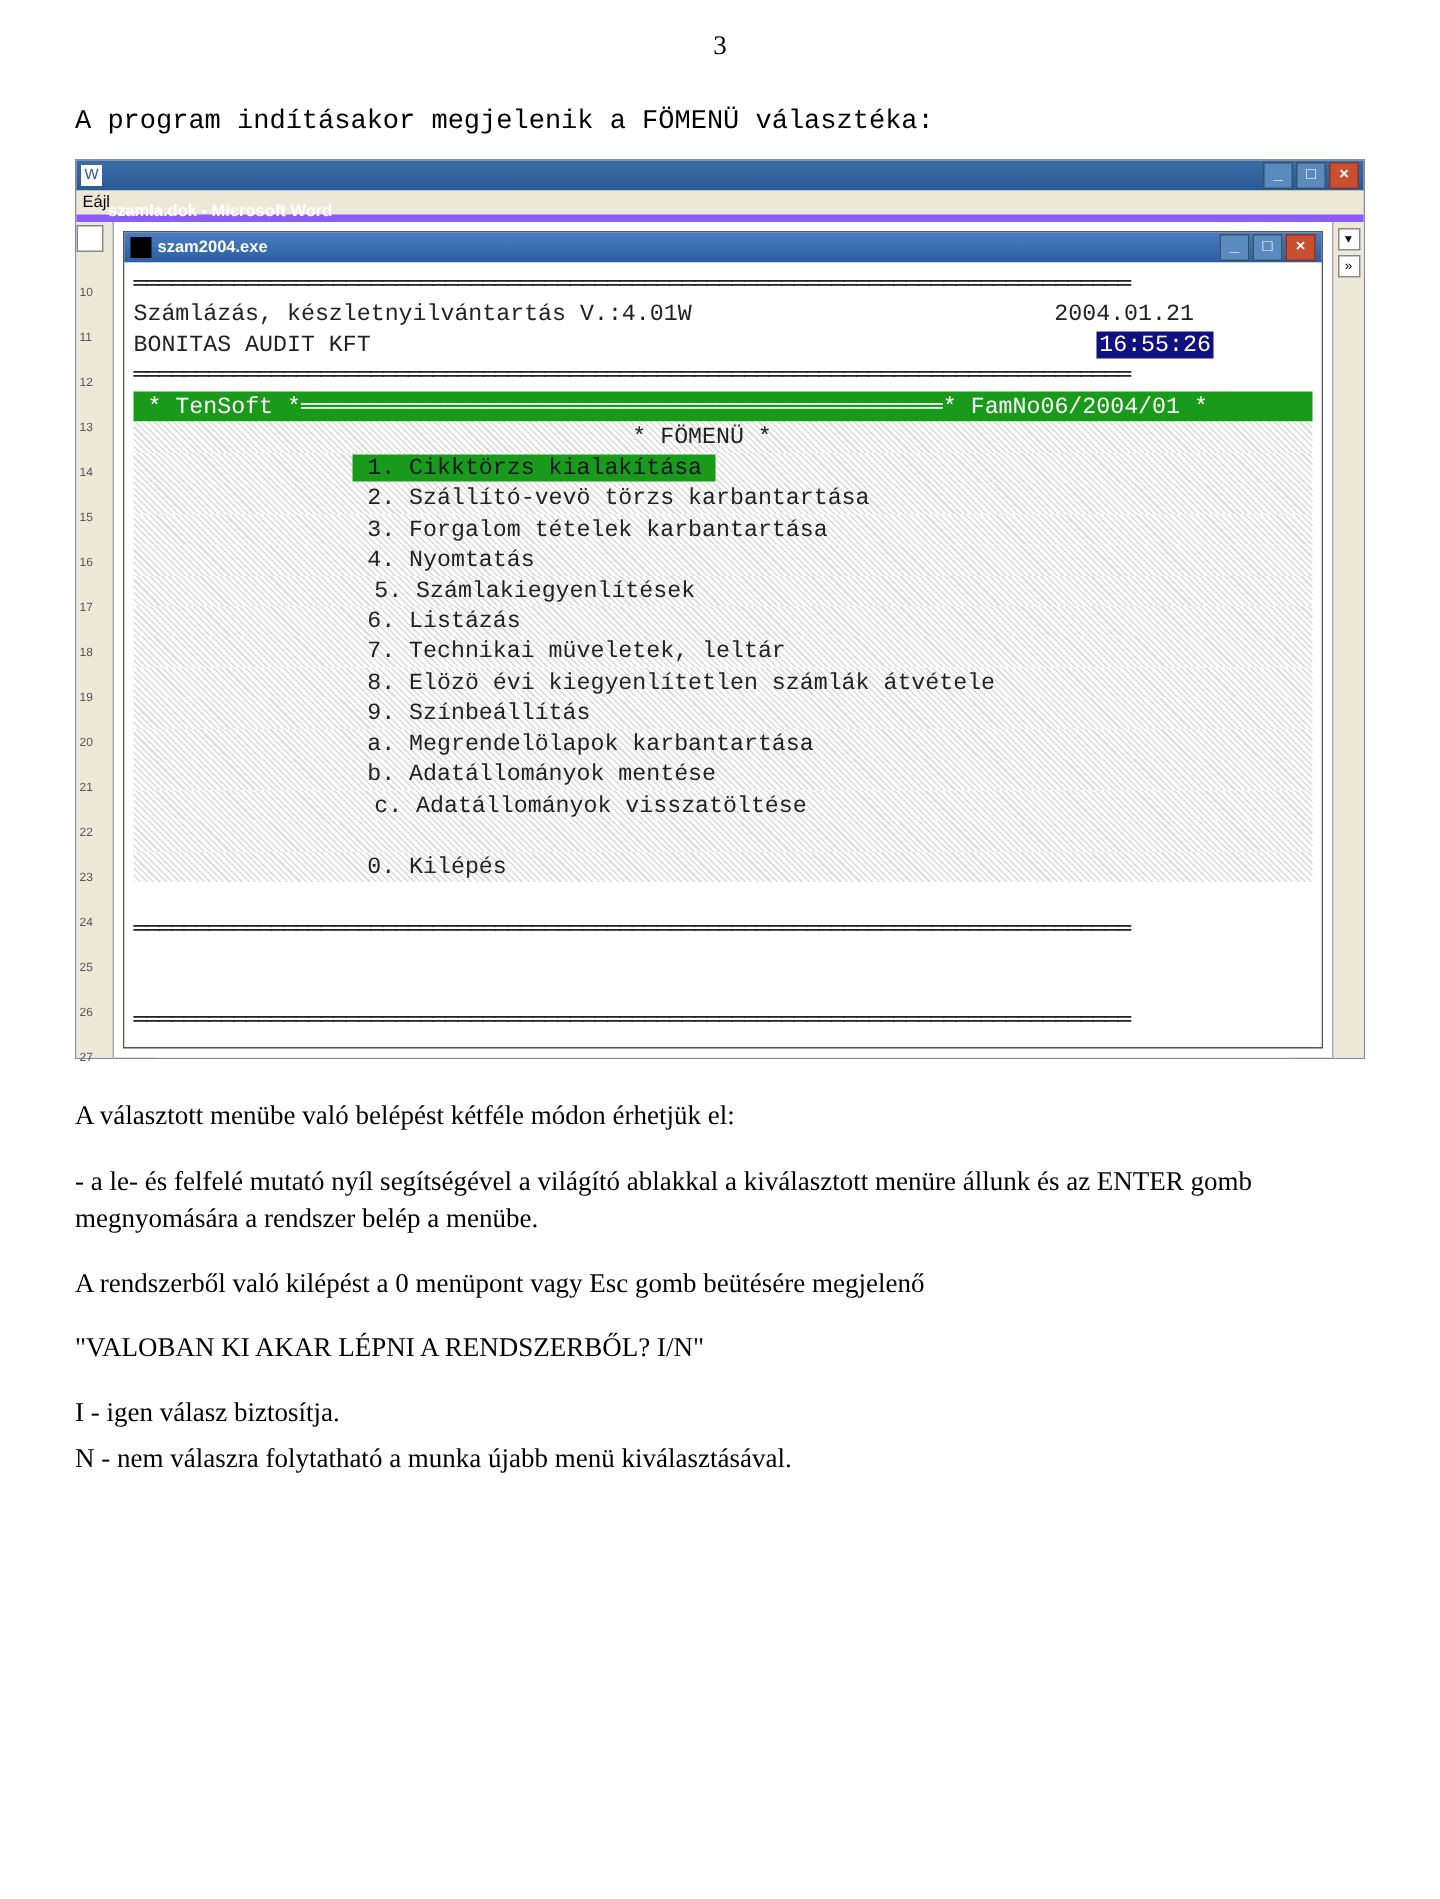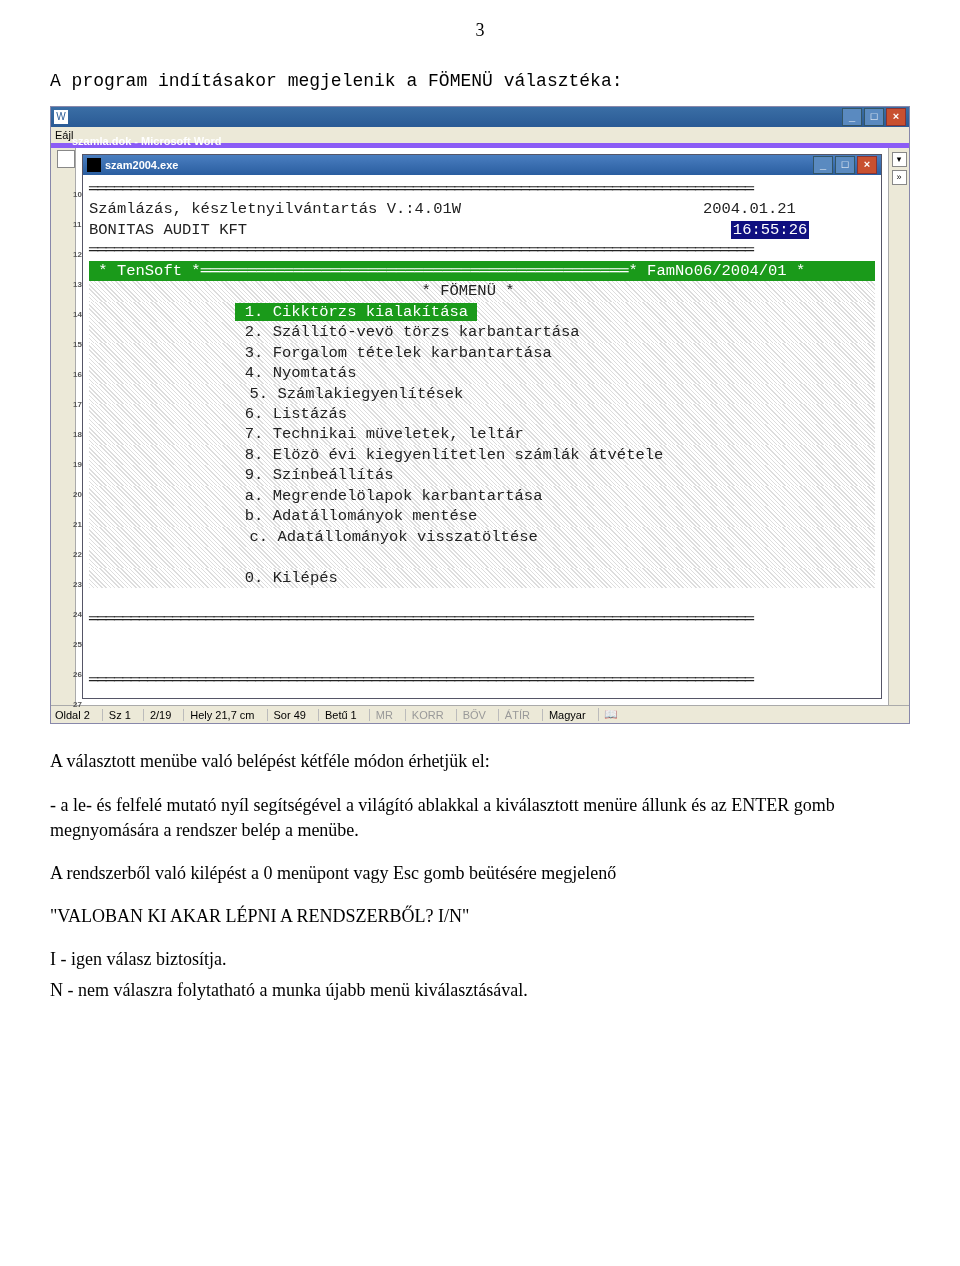--- a/index.html
+++ b/index.html
@@ -64,23 +64,22 @@
   }
   .word-body {
     display:flex;
     background:#fff;
     position:relative;
   }
   .left-strip {
     width:24px;
     background:#ece9d8;
     border-right:1px solid #aaa;
-    display:flex; flex-direction:column; align-items:flex-end;
+    display:flex; flex-direction:column; align-items:flex-start;
     font-size:10px;
-    font-weight:bold;
   }
   .left-strip .btn {
     width:16px; height:16px; background:#fff; border:1px solid #888;
     margin:2px 0;
   }
   .vruler {
     width:4px;
     flex:1;
     background: repeating-linear-gradient(to bottom, #888, #888 1px, #fff 1px, #fff 8px);
     margin-top:4px;
@@ -147,21 +146,21 @@
     display:block;
   }
   .dotted-row {
     background: repeating-linear-gradient(45deg, #ddd, #ddd 1px, #fff 1px, #fff 3px);
     display:block;
     color:#222;
     text-align:center;
     letter-spacing:0;
   }
   .sel {
-    background:#1a9a1a; color:#ffffff;
+    background:#1a9a1a; color:#0f172a;
   }
   .word-status {
     background:#ece9d8;
     border-top:1px solid #aaa;
     display:flex; align-items:center;
     font-size:11px;
     padding:2px 4px;
     gap:12px;
   }
   .word-status .cell {
@@ -252,34 +251,20 @@
 </div>
         </div>
       </div>
 
       <div class="right-strip">
         <div class="sm">▾</div>
         <div class="sm">»</div>
       </div>
     </div>
 
-    <div class="word-status">
-      <span class="cell">Oldal 2</span>
-      <span class="cell">Sz 1</span>
-      <span class="cell">2/19</span>
-      <span class="cell">Hely 21,7 cm</span>
-      <span class="cell">Sor 49</span>
-      <span class="cell">Betű 1</span>
-      <span class="cell dim">MR</span>
-      <span class="cell dim">KORR</span>
-      <span class="cell dim">BŐV</span>
-      <span class="cell dim">ÁTÍR</span>
-      <span class="cell">Magyar</span>
-      <span class="cell">📖</span>
-    </div>
   </div>
 
   <div class="body-text">
     <p>A választott menübe való belépést kétféle módon érhetjük el:</p>
     <p>- a le- és felfelé mutató nyíl segítségével a világító ablakkal a kiválasztott menüre állunk és az ENTER gomb megnyomására a rendszer belép a menübe.</p>
     <p>A rendszerből való kilépést a 0 menüpont vagy Esc gomb beütésére megjelenő</p>
     <p class="indent">"VALOBAN KI AKAR LÉPNI A RENDSZERBŐL? I/N"</p>
     <p class="indent" style="margin-bottom:2px">I - igen válasz biztosítja.</p>
     <p class="indent" style="margin-top:6px">N - nem válaszra folytatható a munka újabb menü kiválasztásával.</p>
   </div>

